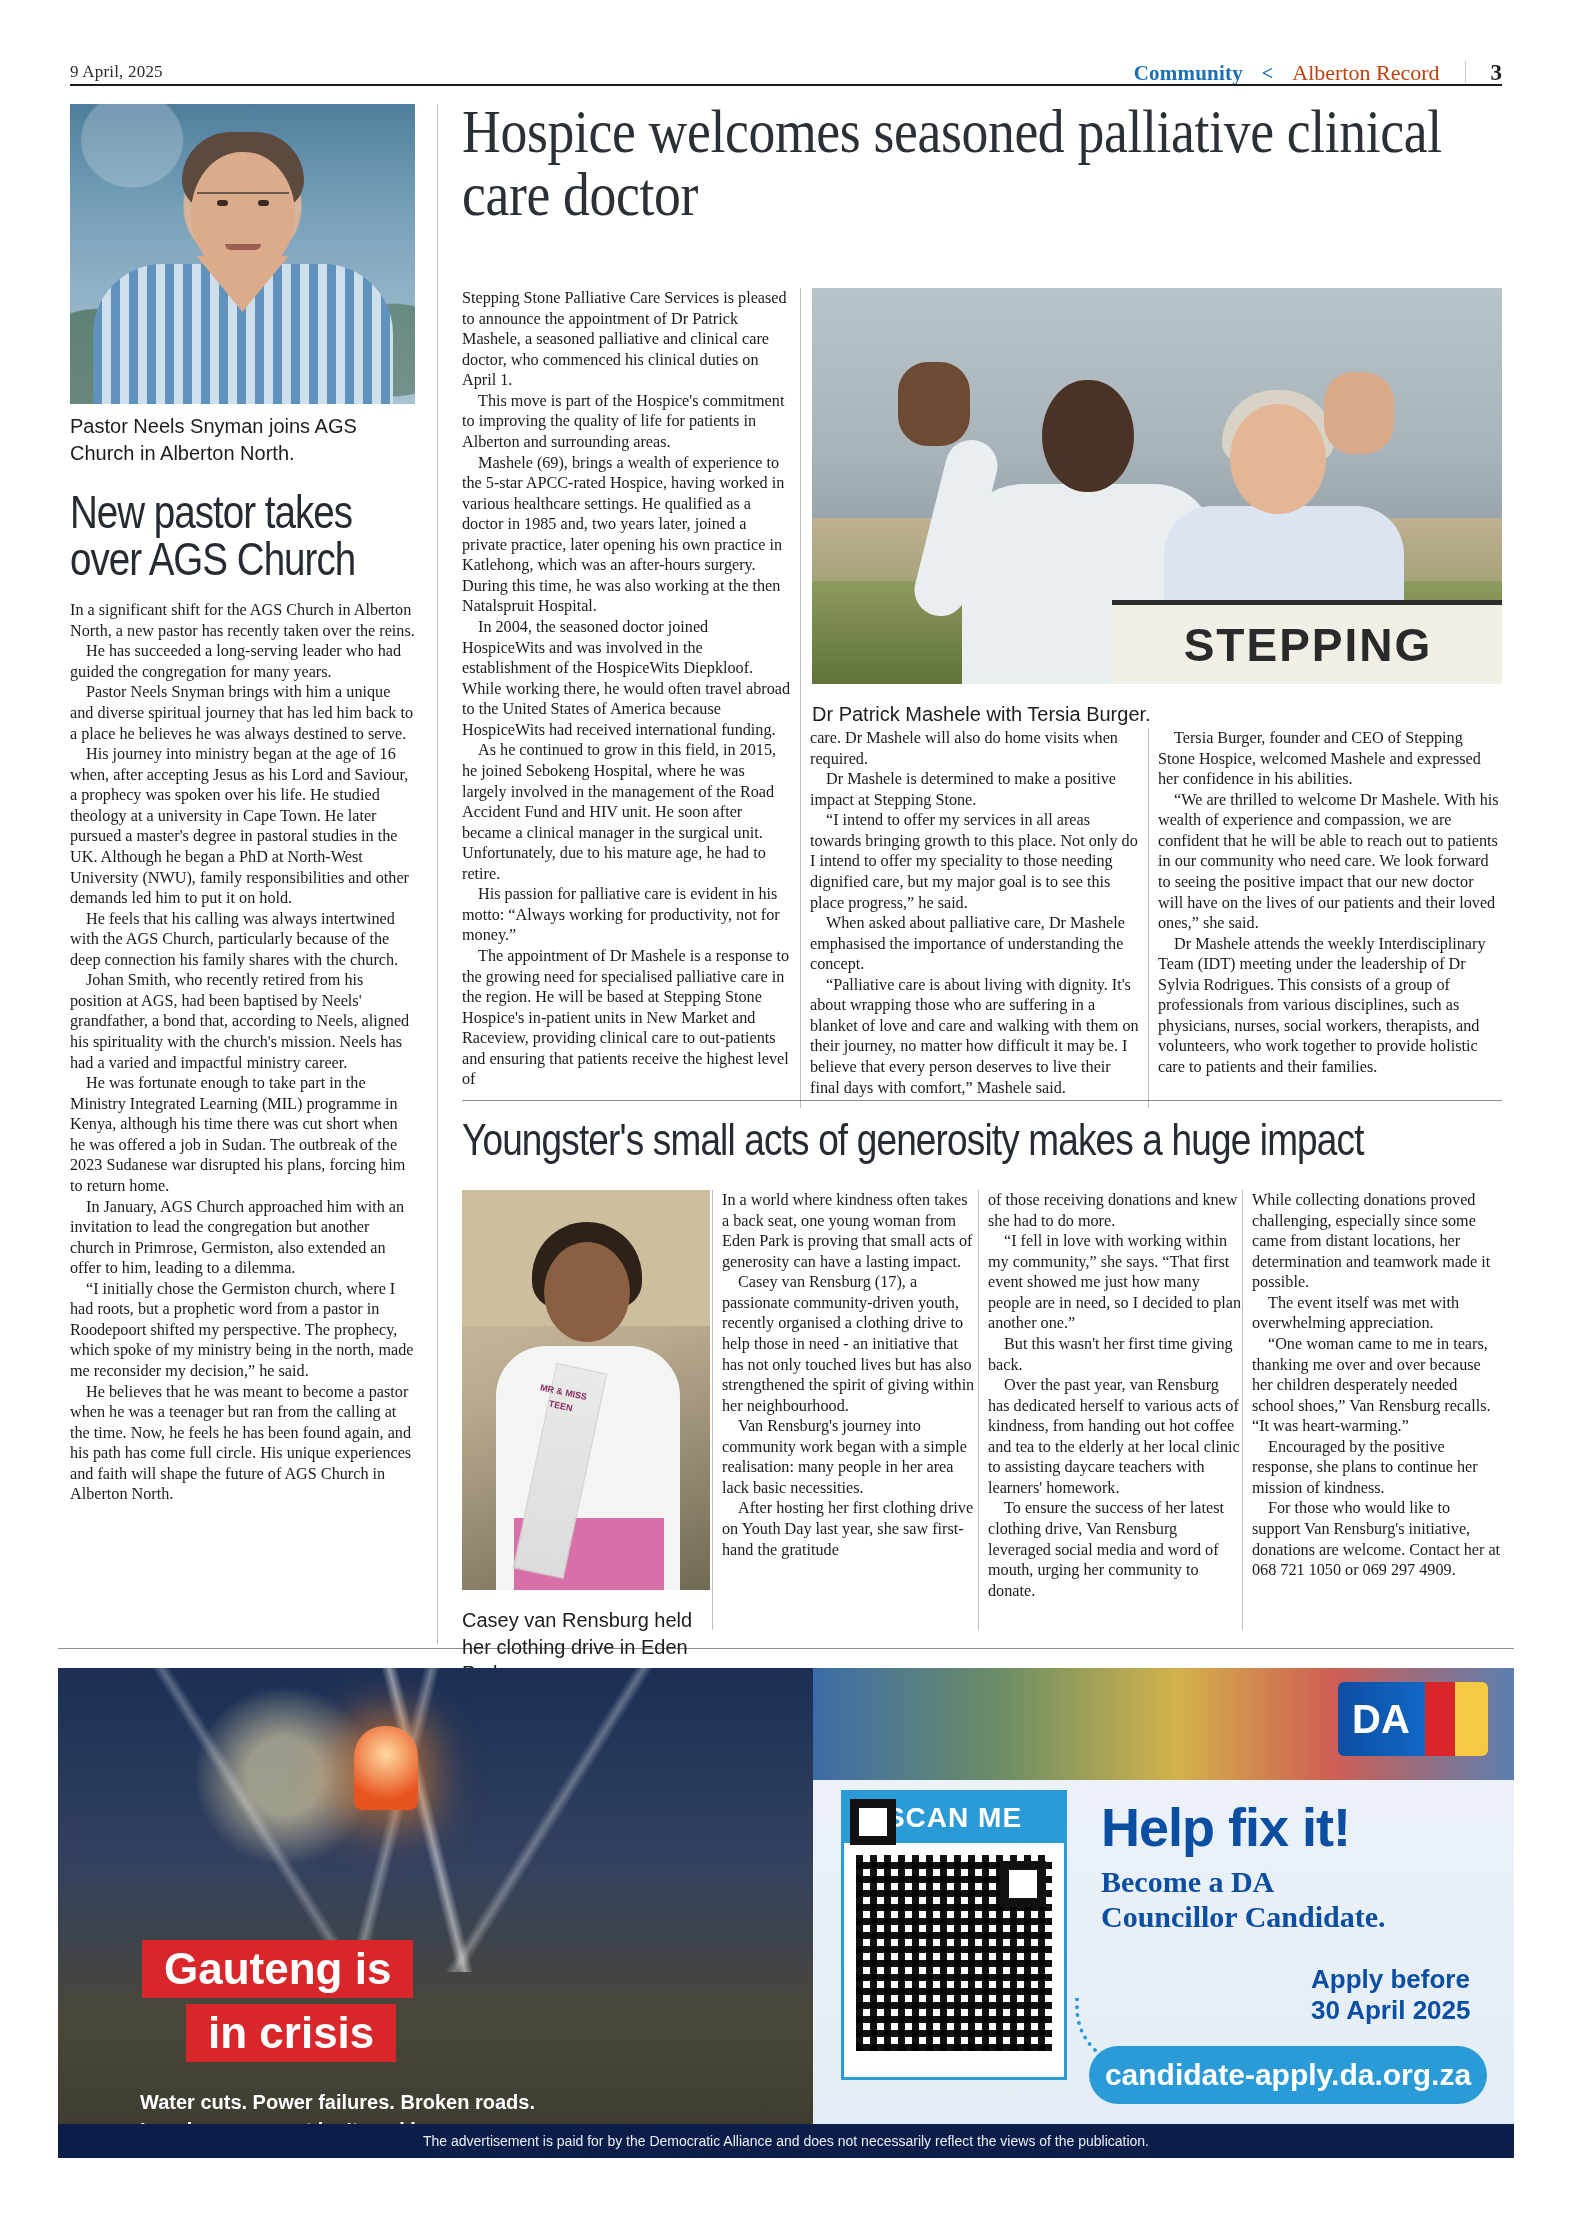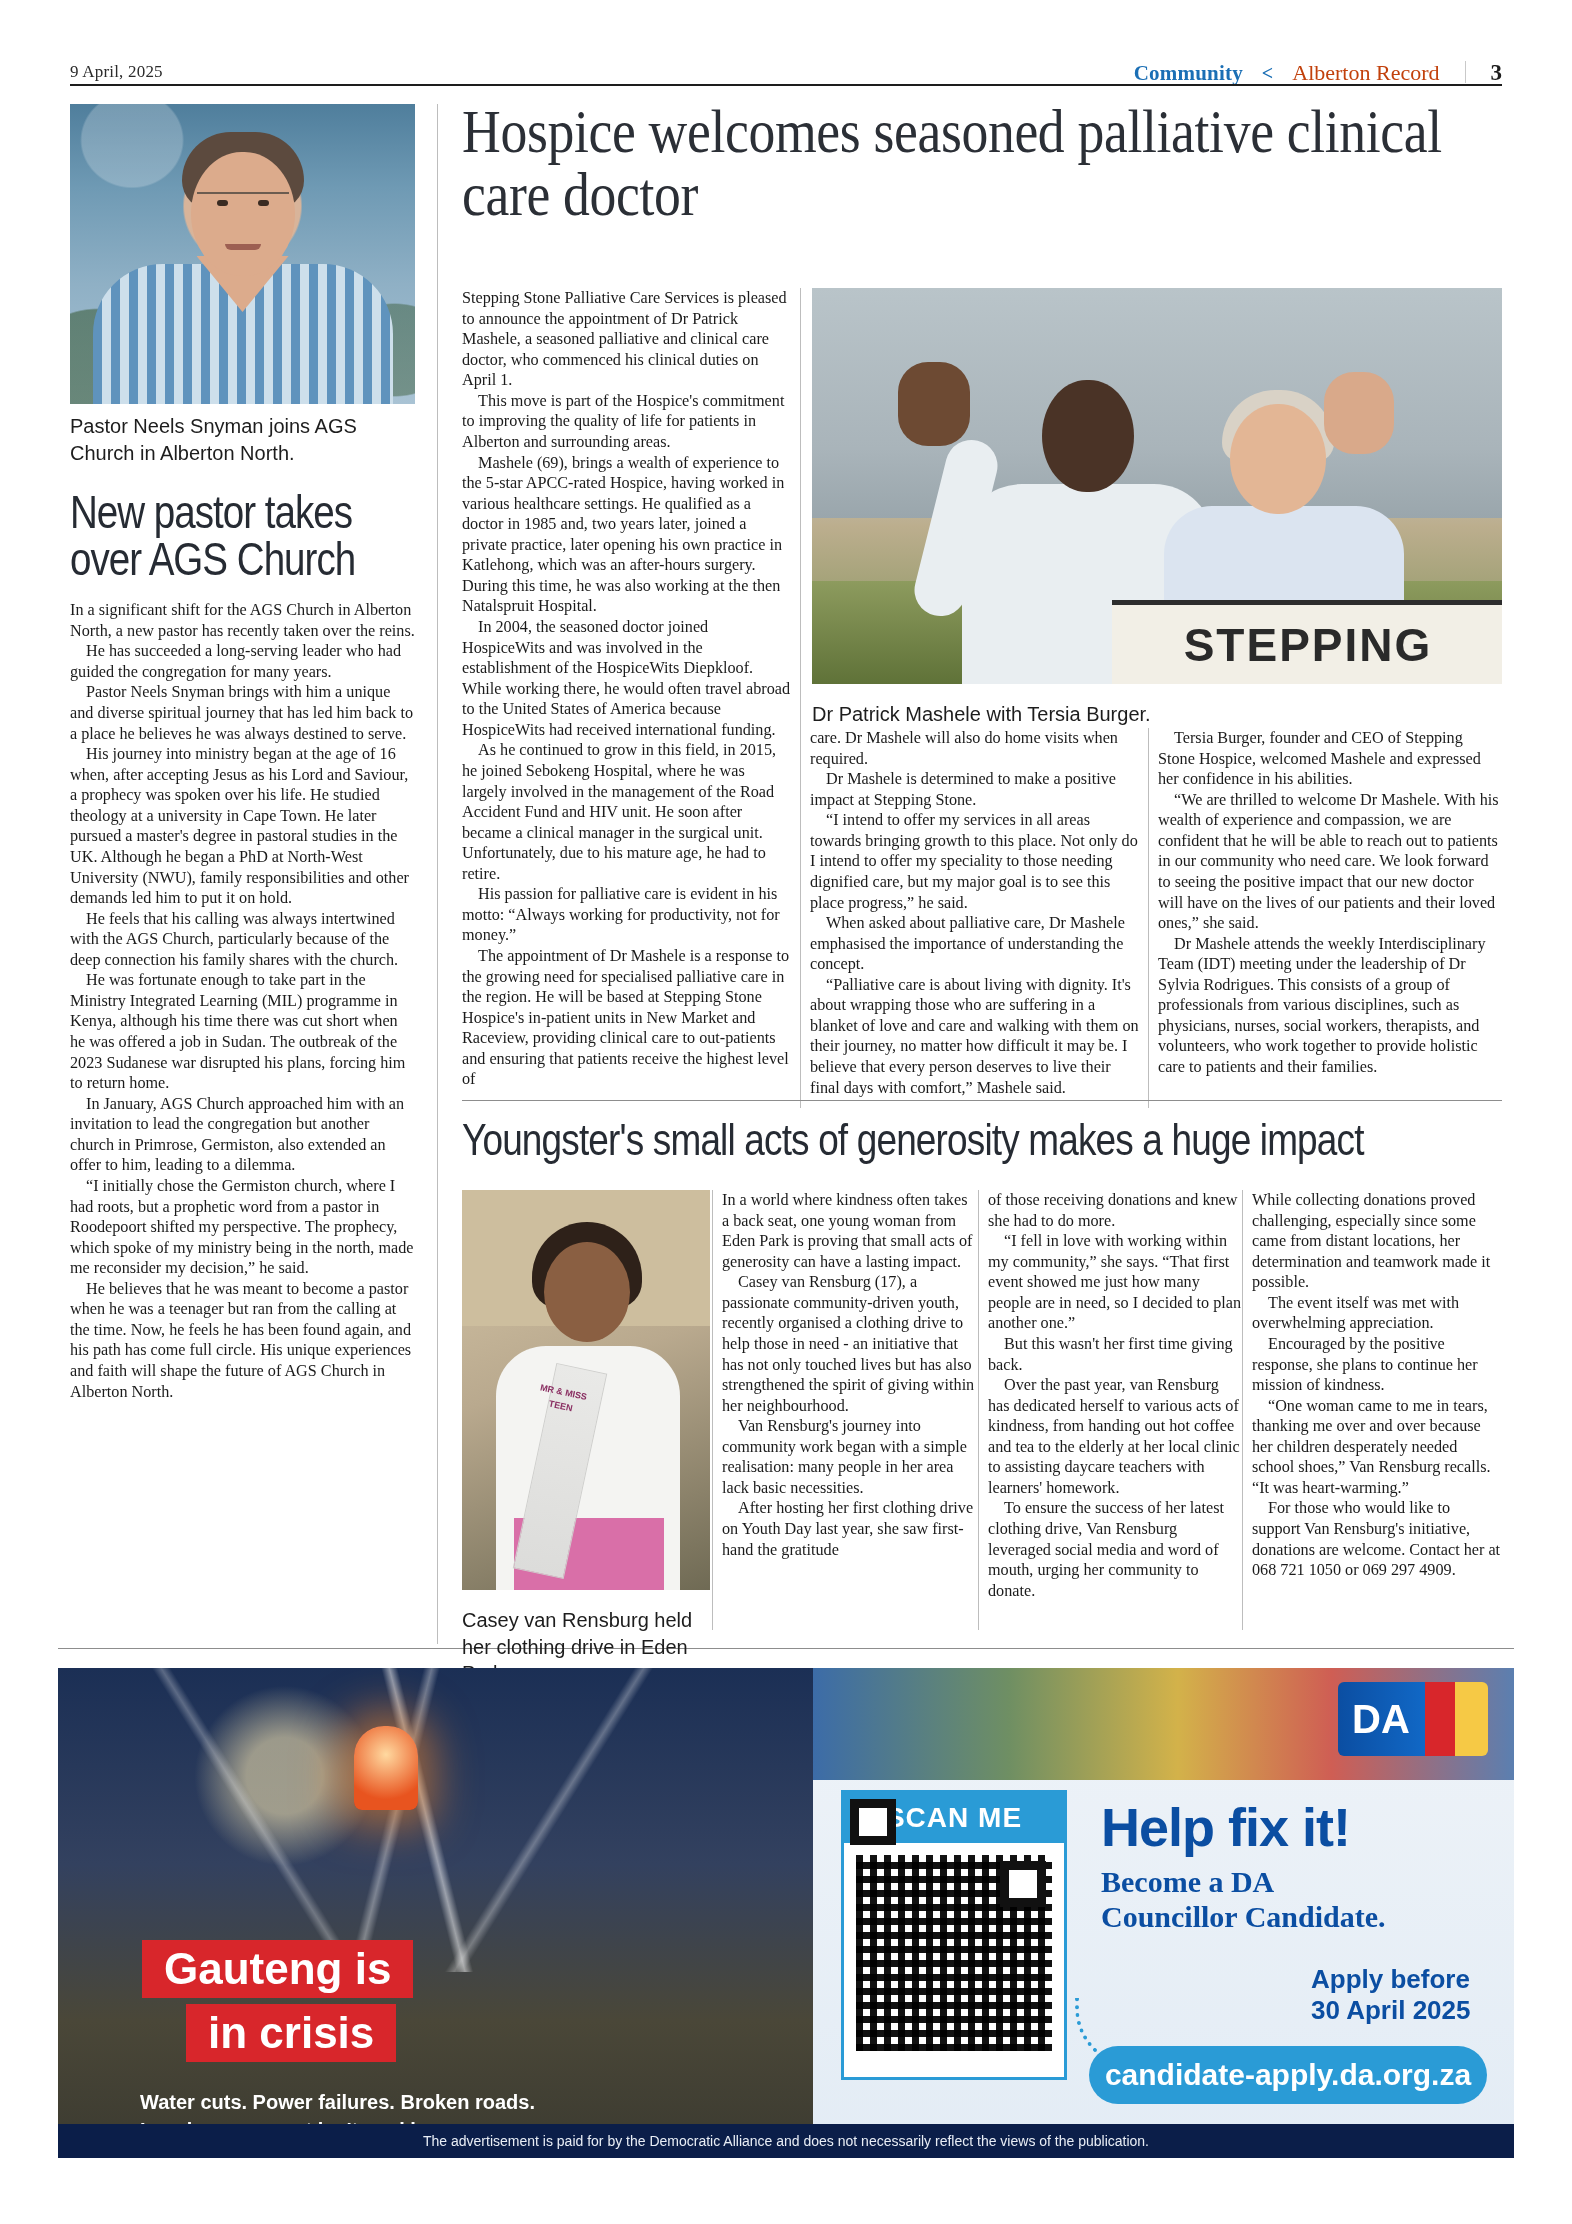--- a/index.html
+++ b/index.html
@@ -334,20 +334,21 @@
     <div class="caption">Pastor Neels Snyman joins AGS Church in Alberton North.</div>
 
     <div class="headline-sub">New pastor takes over AGS Church</div>
 
     <div class="body-col" style="margin-top:18px;">
       <p class="first">In a significant shift for the AGS Church in Alberton North, a new pastor has recently taken over the reins.</p>
       <p>He has succeeded a long-serving leader who had guided the congregation for many years.</p>
       <p>Pastor Neels Snyman brings with him a unique and diverse spiritual journey that has led him back to a place he believes he was always destined to serve.</p>
       <p>His journey into ministry began at the age of 16 when, after accepting Jesus as his Lord and Saviour, a prophecy was spoken over his life. He studied theology at a university in Cape Town. He later pursued a master's degree in pastoral studies in the UK. Although he began a PhD at North-West University (NWU), family responsibilities and other demands led him to put it on hold.</p>
       <p>He feels that his calling was always intertwined with the AGS Church, particularly because of the deep connection his family shares with the church.</p>
+      <p>Johan Smith, who recently retired from his position at AGS, had been baptised by Neels' grandfather, a bond that, according to Neels, aligned his spirituality with the church's mission. Neels has had a varied and impactful ministry career.</p>
       <p>He was fortunate enough to take part in the Ministry Integrated Learning (MIL) programme in Kenya, although his time there was cut short when he was offered a job in Sudan. The outbreak of the 2023 Sudanese war disrupted his plans, forcing him to return home.</p>
       <p>In January, AGS Church approached him with an invitation to lead the congregation but another church in Primrose, Germiston, also extended an offer to him, leading to a dilemma.</p>
       <p>“I initially chose the Germiston church, where I had roots, but a prophetic word from a pastor in Roodepoort shifted my perspective. The prophecy, which spoke of my ministry being in the north, made me reconsider my decision,” he said.</p>
       <p>He believes that he was meant to become a pastor when he was a teenager but ran from the calling at the time. Now, he feels he has been found again, and his path has come full circle. His unique experiences and faith will shape the future of AGS Church in Alberton North.</p>
     </div>
   </div>
 
   <div class="hospice-head">Hospice welcomes seasoned palliative clinical care doctor</div>
 
   <div class="photo-hospice">
@@ -417,22 +418,22 @@
     <p class="first">of those receiving donations and knew she had to do more.</p>
     <p>“I fell in love with working within my community,” she says. “That first event showed me just how many people are in need, so I decided to plan another one.”</p>
     <p>But this wasn't her first time giving back.</p>
     <p>Over the past year, van Rensburg has dedicated herself to various acts of kindness, from handing out hot coffee and tea to the elderly at her local clinic to assisting daycare teachers with learners' homework.</p>
     <p>To ensure the success of her latest clothing drive, Van Rensburg leveraged social media and word of mouth, urging her community to donate.</p>
   </div>
 
   <div class="young-c3 body-col">
     <p class="first">While collecting donations proved challenging, especially since some came from distant locations, her determination and teamwork made it possible.</p>
     <p>The event itself was met with overwhelming appreciation.</p>
+    <p>“One woman came to me in tears, thanking me over and over because her children desperately needed school shoes,” Van Rensburg recalls. “It was heart-warming.”</p>
     <p>Encouraged by the positive response, she plans to continue her mission of kindness.</p>
-    <p>“One woman came to me in tears, thanking me over and over because her children desperately needed school shoes,” Van Rensburg recalls. “It was heart-warming.”</p>
     <p>For those who would like to support Van Rensburg's initiative, donations are welcome. Contact her at 068 721 1050 or 069 297 4909.</p>
   </div>
 
   <div class="advert">
 
     <div class="ad-left">
       <div class="ad-crack"></div>
       <div class="ad-light"></div>
       <div class="ad-banner1">Gauteng is</div>
       <div class="ad-banner2">in crisis</div>

